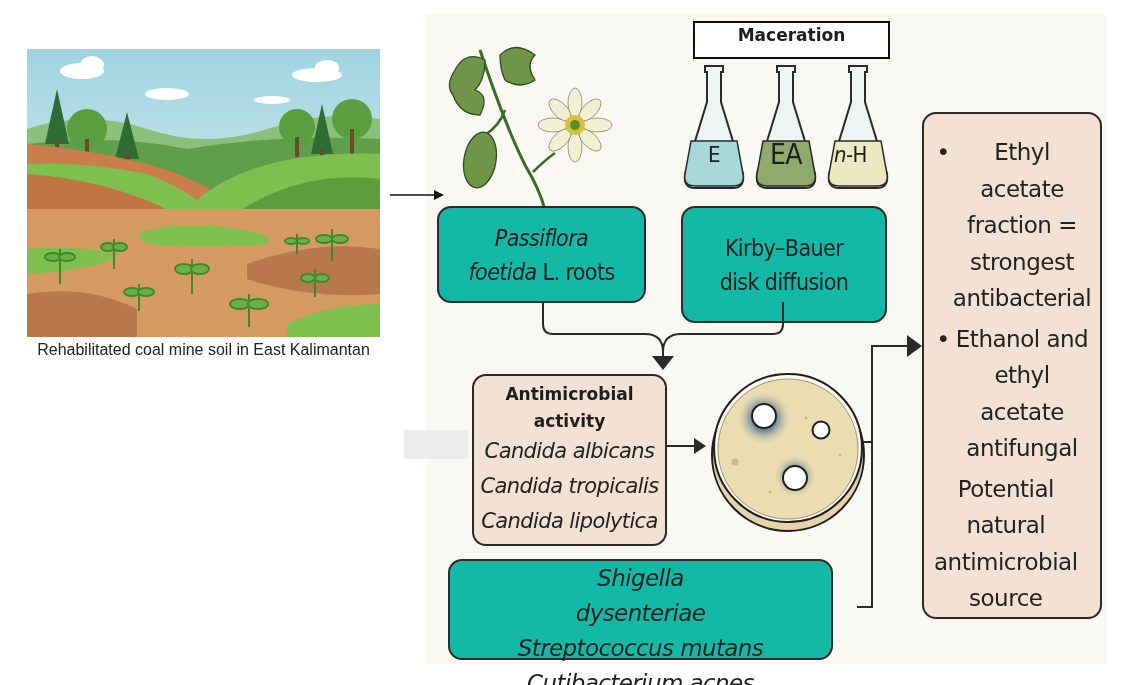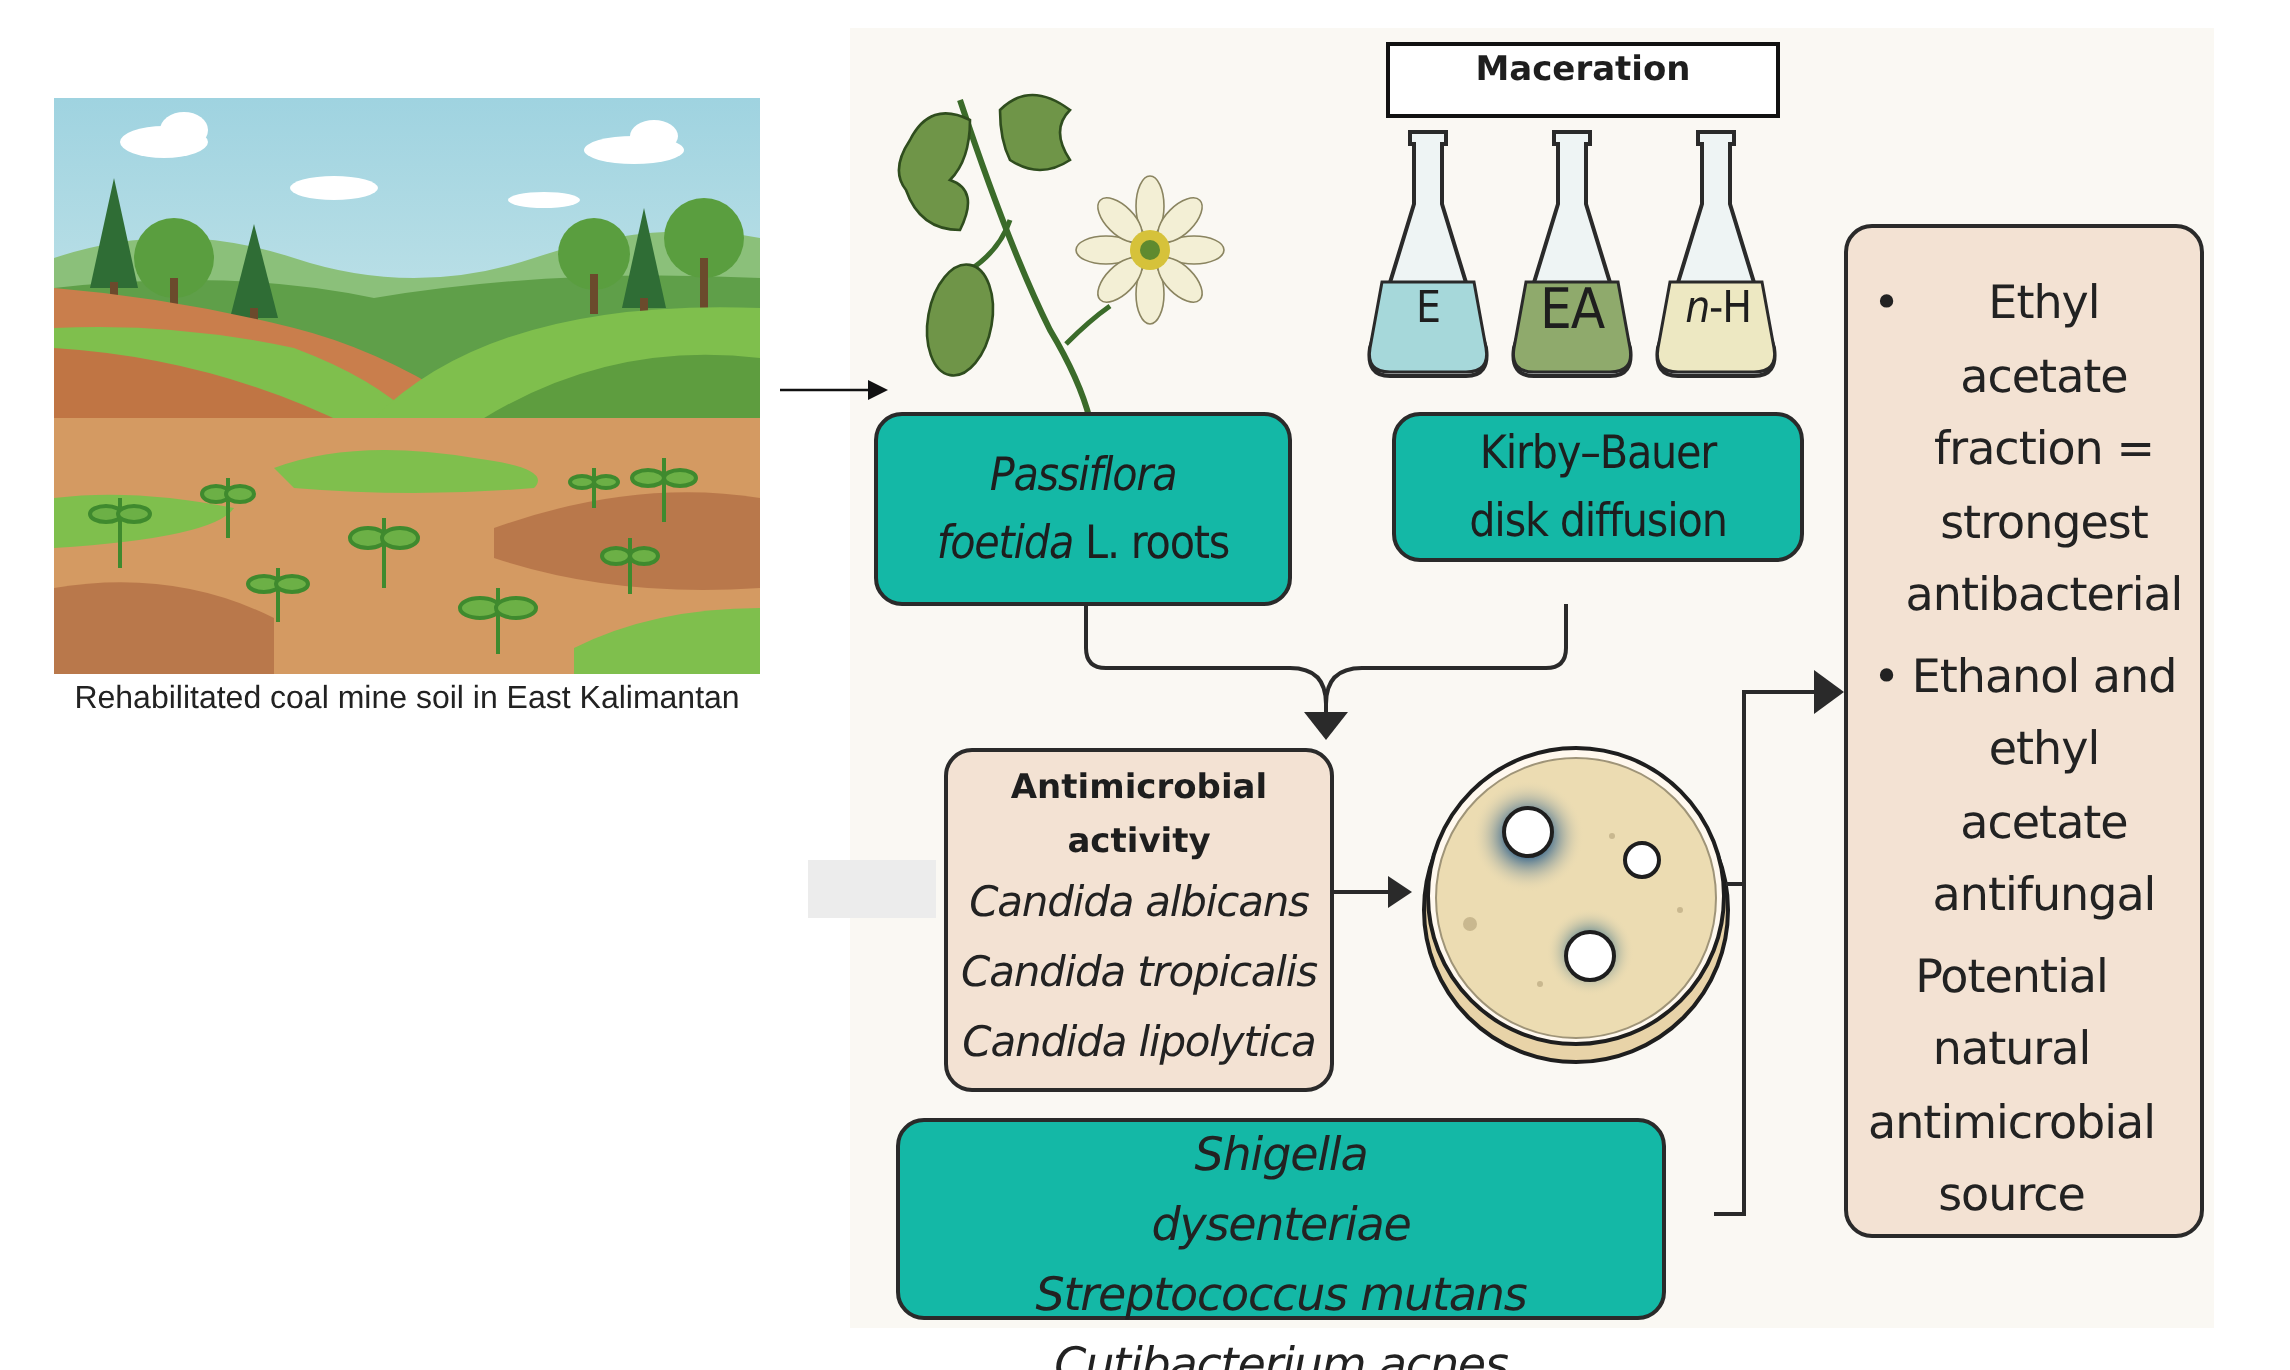--- a/index.html
+++ b/index.html
@@ -144,23 +144,23 @@
     <path d="M28 4 L46 4 L46 10 L44 10 L44 40 L66 112 Q68 126 56 126 L18 126 Q6 126 8 112 L30 40 L30 10 L28 10 Z" fill="#eef4f4" stroke="#2a2a2a" stroke-width="2"></path>
     <path d="M14 79 L60 79 L66 112 Q68 124 56 124 L18 124 Q6 124 8 112 Z" fill="#8faa6c" stroke="#2a2a2a" stroke-width="1.5"></path>
   </g>
   <g transform="translate(144 0)">
     <path d="M28 4 L46 4 L46 10 L44 10 L44 40 L66 112 Q68 126 56 126 L18 126 Q6 126 8 112 L30 40 L30 10 L28 10 Z" fill="#eef4f4" stroke="#2a2a2a" stroke-width="2"></path>
     <path d="M14 79 L60 79 L66 112 Q68 124 56 124 L18 124 Q6 124 8 112 Z" fill="#ede8c2" stroke="#2a2a2a" stroke-width="1.5"></path>
   </g>
 </svg>
 <div class="abs t-narrow" style="left:692px;top:138px;width:44px;text-align:center;font-size:22px;">E</div>
 <div class="abs t-narrow" style="left:764px;top:138px;width:44px;text-align:center;font-size:28px;">EA</div>
-<div class="abs t-narrow" style="left:834px;top:138px;width:50px;text-align:center;font-size:22px;"><span class="i">n</span><span>-H</span></div>
-
-<div class="box blue t-narrow" style="left:681px;top:206px;width:206px;height:75px;margin-left:15px;">
+<div class="abs t-narrow" style="left:834px;top:138px;width:50px;text-align:left;font-size:22px;"><span class="i">n</span><span>-H</span></div>
+
+<div class="box blue t-narrow" style="left:681px;top:206px;width:206px;height:117px;">
   <div>Kirby–Bauer</div>
   <div>disk diffusion</div>
 </div>
 
 <svg class="abs" style="left:530px;top:302px;width:270px;height:70px;">
   <path d="M13 0 L13 22 Q13 32 23 32 L115 32 Q133 32 133 50 L133 56" stroke="#2a2a2a" stroke-width="2" fill="none"></path>
   <path d="M253 0 L253 22 Q253 32 243 32 L151 32 Q133 32 133 50" stroke="#2a2a2a" stroke-width="2" fill="none"></path>
   <polygon points="122,54 144,54 133,68" fill="#2a2a2a"></polygon>
 </svg>
 

